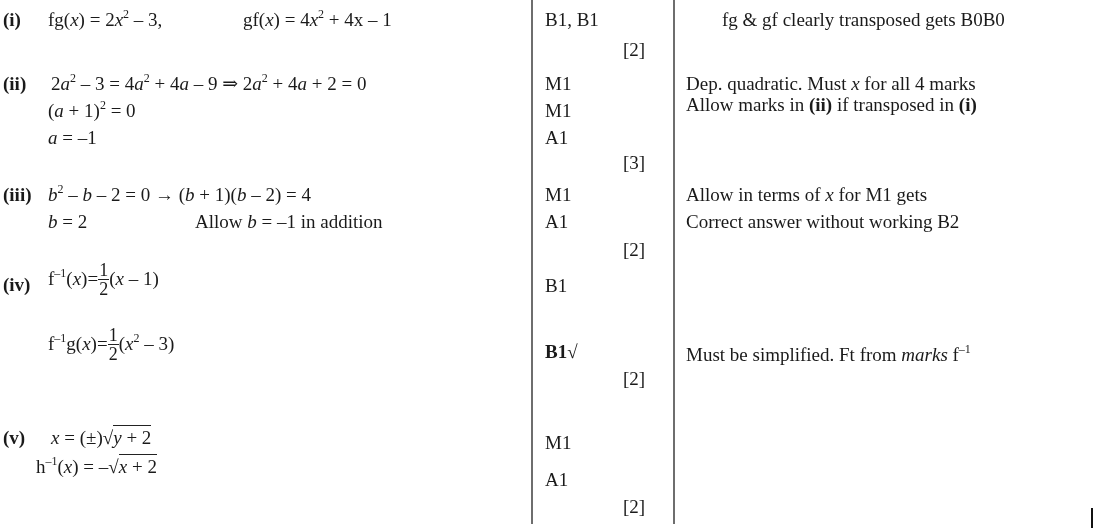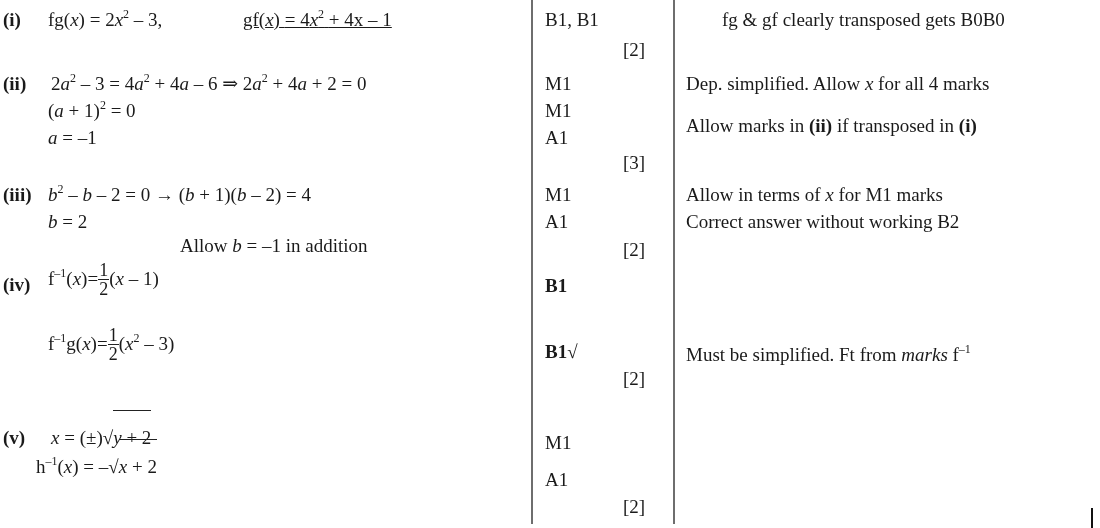--- a/index.html
+++ b/index.html
@@ -6,98 +6,98 @@
   body { width:1100px; height:528px; position:relative; overflow:hidden;
          font-family:"Liberation Serif", "DejaVu Serif", serif; color:#1a1a1a; font-size:19px; }
   .abs { position:absolute; white-space:nowrap; line-height:1; }
   .b { font-weight:bold; }
   .i { font-style:italic; }
   sup { font-size:12px; vertical-align:0; position:relative; top:-8px; }
   .frac { display:inline-block; vertical-align:middle; text-align:center; position:relative; top:-1px; }
   .frac .num { display:block; font-size:18px; line-height:18px; border-bottom:1px solid #222; padding:0 1px; }
   .frac .den { display:block; font-size:18px; line-height:19px; }
   .sqrt { display:inline-block; }
-  .sqrt .rad { border-top:1.5px solid #222; padding-top:16px; }
+  .sqrt .rad { border-top:1.5px solid #222; padding-top:1px; }
   .vline { position:absolute; width:2px; background:#6e6e6e; }
   .cursor { position:absolute; width:2px; background:#111; }
 </style>
 </head>
 <body>
 
 <div class="vline" style="left:531px; top:0; height:524px;"></div>
 <div class="vline" style="left:673px; top:0; height:524px;"></div>
 <div class="cursor" style="left:1091px; top:508px; height:20px;"></div>
 
 <div class="abs b" style="left:3px; top:10px;">(i)</div>
 <div class="abs" style="left:48px; top:10px;">
   <span>fg(</span><span class="i">x</span><span>)</span>
   <span>= 2</span><span class="i">x</span><sup>2</sup>
   <span>– 3,</span>
 </div>
-<div class="abs" style="left:243px; top:10px;text-decoration:underline;">
+<div class="abs" style="left:243px; top:10px;">
   <span>gf(</span><span class="i">x</span><span>)</span>
   <span>=  4</span><span class="i">x</span><sup>2</sup>
   <span>+ 4x – 1</span>
 </div>
 <div class="abs" style="left:545px; top:10px;">B1, B1</div>
 <div class="abs" style="left:623px; top:40px;">[2]</div>
 <div class="abs" style="left:722px; top:10px;">fg &amp; gf clearly transposed gets B0B0</div>
 
 <div class="abs b" style="left:3px; top:74px;">(ii)</div>
 <div class="abs" style="left:51px; top:74px;">
   <span>2</span><span class="i">a</span><sup>2</sup>
   <span>– 3 = 4</span><span class="i">a</span><sup>2</sup>
   <span>+ 4</span><span class="i">a</span>
-  <span>– 6 ⇒ 2</span><span class="i">a</span><sup>2</sup>
+  <span>– 9 ⇒ 2</span><span class="i">a</span><sup>2</sup>
   <span>+ 4</span><span class="i">a</span>
   <span>+ 2 = 0</span>
 </div>
 <div class="abs" style="left:48px; top:101px;">
   <span>(</span><span class="i">a</span><span> + 1)</span><sup>2</sup><span> = 0</span>
 </div>
 <div class="abs" style="left:48px; top:128px;">
   <span class="i">a</span><span> = –1</span>
 </div>
 <div class="abs" style="left:545px; top:74px;">M1</div>
 <div class="abs" style="left:545px; top:101px;">M1</div>
 <div class="abs" style="left:545px; top:128px;">A1</div>
 <div class="abs" style="left:623px; top:153px;">[3]</div>
 <div class="abs" style="left:686px; top:74px;">
-  <span>Dep. simplified. Allow </span><span class="i">x</span><span> for all 4 marks</span>
+  <span>Dep. quadratic. Must </span><span class="i">x</span><span> for all 4 marks</span>
 </div>
-<div class="abs" style="left:686px; top:116px;">
+<div class="abs" style="left:686px; top:95px;">
   <span>Allow marks in </span><span class="b">(ii)</span><span> if transposed in </span><span class="b">(i)</span>
 </div>
 
 <div class="abs b" style="left:3px; top:185px;">(iii)</div>
 <div class="abs" style="left:48px; top:185px;">
   <span class="i">b</span><sup>2</sup><span> – </span><span class="i">b</span><span> – 2 = 0 → (</span><span class="i">b</span><span> + 1)(</span><span class="i">b</span><span> – 2)  =  4</span>
 </div>
 <div class="abs" style="left:48px; top:212px;">
   <span class="i">b</span><span> = 2</span>
 </div>
-<div class="abs" style="left:180px; top:212px;margin-top:24px;">
+<div class="abs" style="left:195px; top:212px;">
   <span>Allow </span><span class="i">b</span><span> = –1 in addition</span>
 </div>
 <div class="abs" style="left:545px; top:185px;">M1</div>
 <div class="abs" style="left:545px; top:212px;">A1</div>
 <div class="abs" style="left:623px; top:240px;">[2]</div>
 <div class="abs" style="left:686px; top:185px;">
-  <span>Allow in terms of </span><span class="i">x</span><span> for M1 marks</span>
+  <span>Allow in terms of </span><span class="i">x</span><span> for M1 gets</span>
 </div>
 <div class="abs" style="left:686px; top:212px;">Correct answer without working B2</div>
 
 <div class="abs b" style="left:3px; top:275px;">(iv)</div>
 <div class="abs" style="left:48px; top:262px;">
   <span>f</span><sup>–1</sup><span>(</span><span class="i">x</span><span>)</span><span>=</span><span class="frac"><span class="num">1</span><span class="den">2</span></span><span>(</span><span class="i">x</span><span> – 1)</span>
 </div>
 <div class="abs" style="left:48px; top:327px;">
   <span>f</span><sup>–1</sup><span>g</span><span>(</span><span class="i">x</span><span>)</span><span>=</span><span class="frac"><span class="num">1</span><span class="den">2</span></span><span>(</span><span class="i">x</span><sup>2</sup><span> – 3)</span>
 </div>
-<div class="abs" style="left:545px; top:276px;font-weight:bold;">B1</div>
+<div class="abs" style="left:545px; top:276px;">B1</div>
 <div class="abs" style="left:545px; top:342px;font-weight:bold;">B1√</div>
 <div class="abs" style="left:623px; top:369px;">[2]</div>
 <div class="abs" style="left:686px; top:345px;">
   <span>Must be simplified.  Ft from </span><span class="i">marks</span><span> f</span><sup>–1</sup>
 </div>
 
 <div class="abs b" style="left:3px; top:428px;">(v)</div>
 <div class="abs" style="left:51px; top:428px;">
   <span class="i">x</span><span> = (±)</span><span class="sqrt">√<span class="rad"><span class="i">y</span><span> + 2</span></span></span>
 </div>

